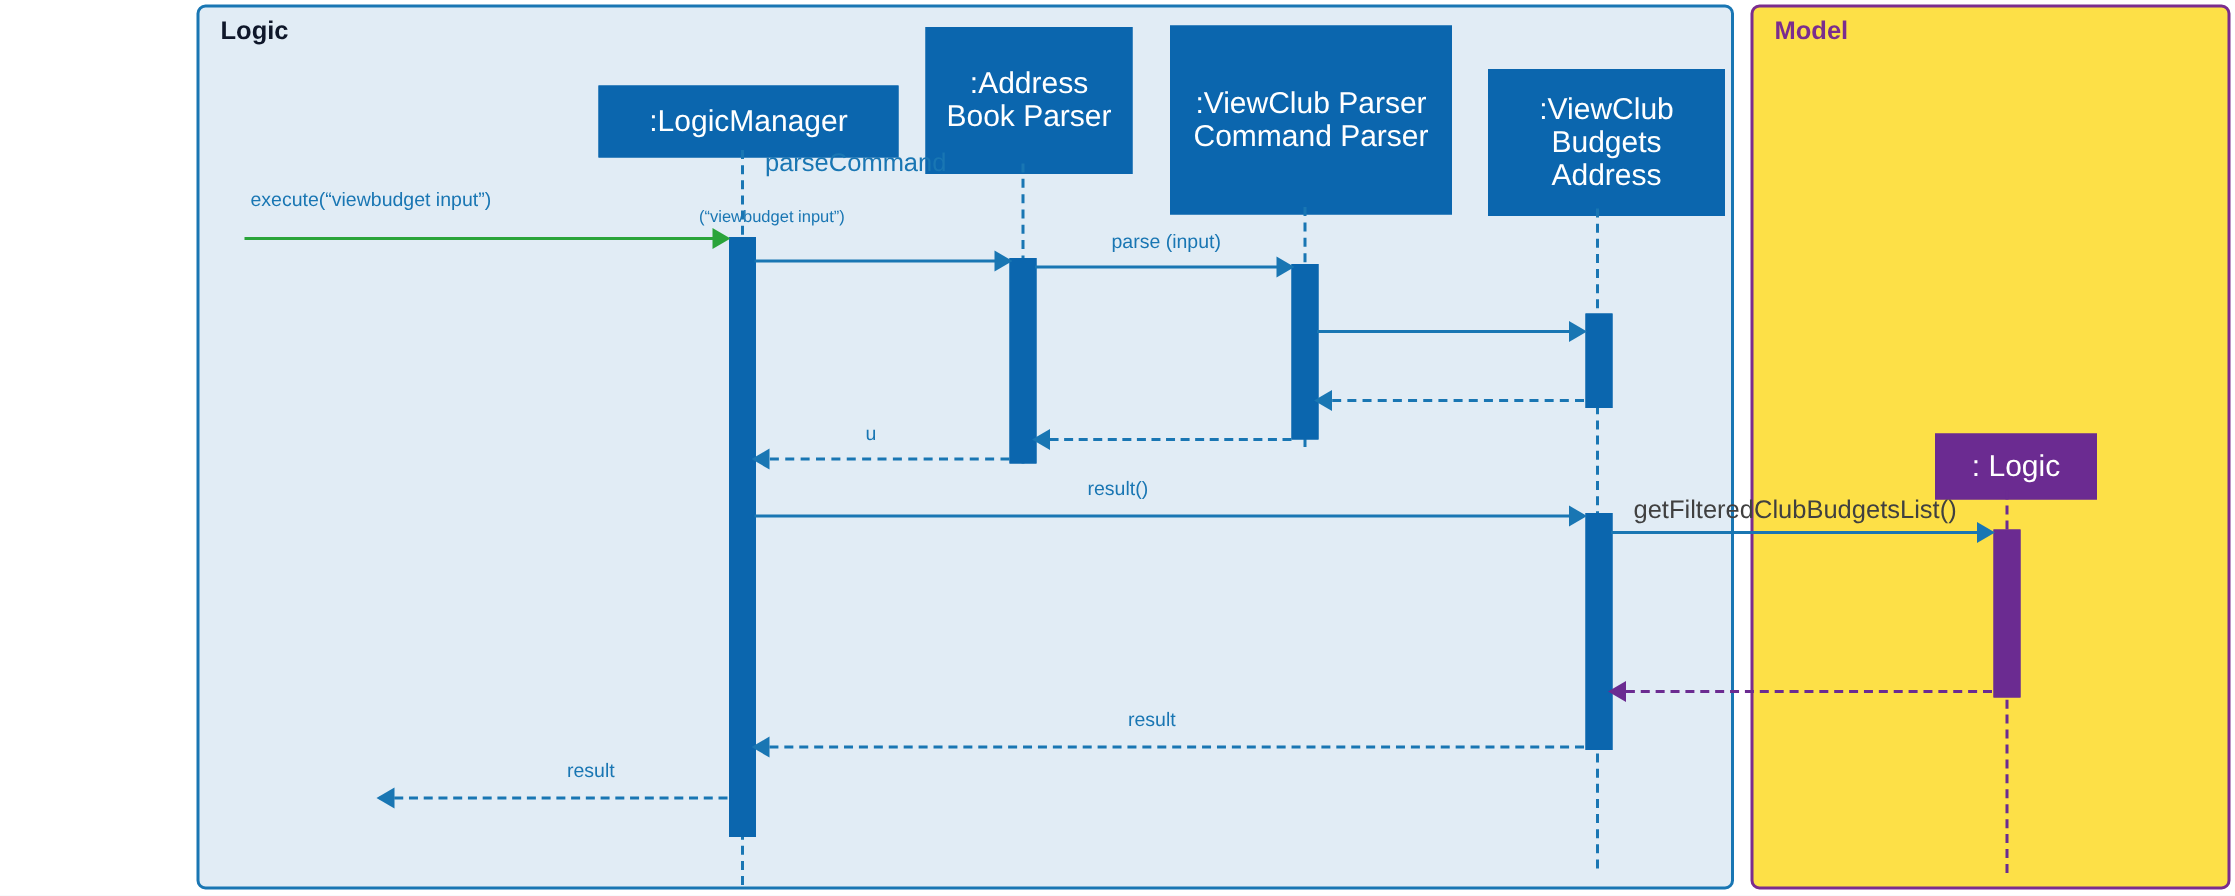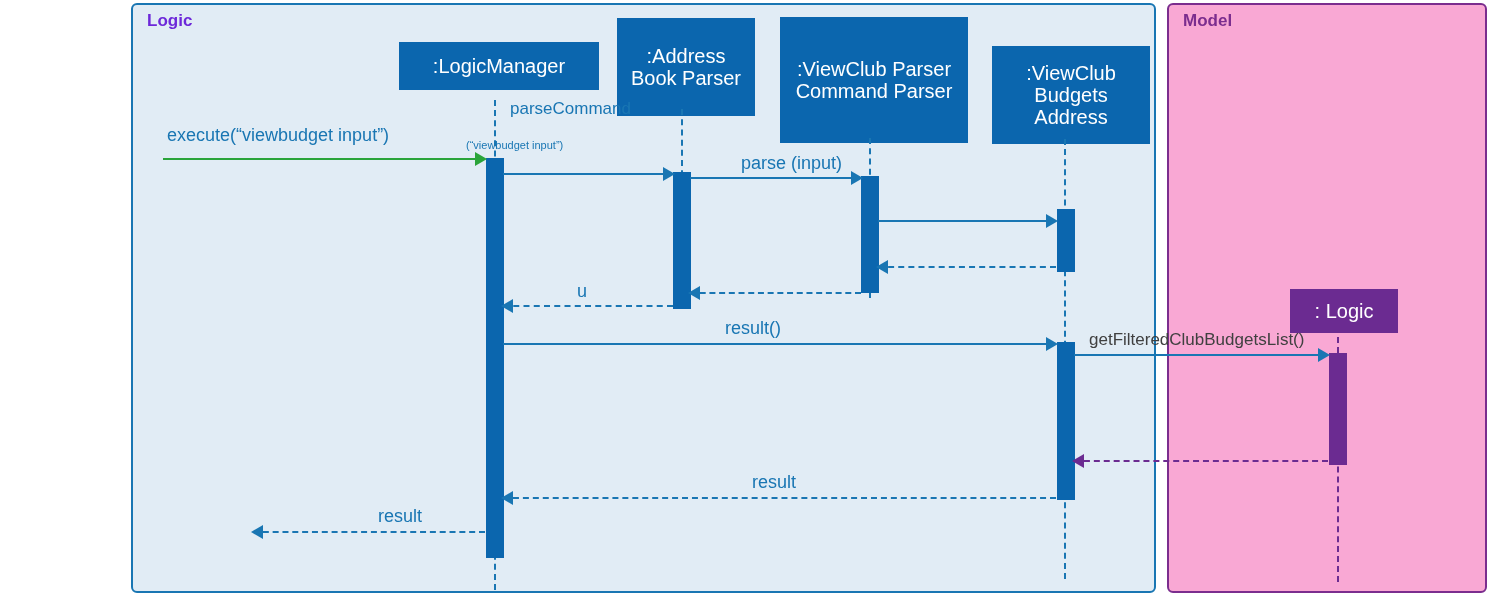--- a/index.html
+++ b/index.html
@@ -1,53 +1,53 @@
 <!DOCTYPE html>
 <html><head>
 <meta charset="utf-8">
 <style>
   html,body{margin:0;padding:0;width:1490px;height:597px;font-family:'Segoe UI',Arial,sans-serif;background:#fff;overflow:hidden}
   .frame{position:absolute;border:2px solid;border-radius:6px}
   .frame-logic{left:131px;top:3px;width:1021px;height:586px;background:#e1ecf5;border-color:#1976b3}
-  .frame-model{left:1167px;top:3px;width:316px;height:586px;background:#f9a8d4;border-color:#7b2d8e}
+  .frame-model{left:1167px;top:3px;width:316px;height:586px;background:#fde047;border-color:#7b2d8e}
   .frame-label{position:absolute;top:6px;left:14px;font-weight:bold;font-size:17px}
-  .frame-logic .frame-label{color:#6d28d9}
+  .frame-logic .frame-label{color:#0f172a}
   .frame-model .frame-label{color:#7b2d8e}
   .head{position:absolute;background:#0b66ae;color:#fff;text-align:center;display:flex;align-items:center;justify-content:center;font-size:20px;line-height:1.1;border:1px solid #0b66ae;padding:4px}
   .head.model{background:#6b2b91;border-color:#6b2b91}
   .lifeline{position:absolute;width:0;border-left:2px dashed #1976b3}
   .lifeline.m{border-left-color:#6b2b91}
   .act{position:absolute;width:16px;background:#0b66ae;border:1px solid #0b66ae}
   .act.m{background:#6b2b91;border-color:#6b2b91}
   .msg{position:absolute;height:0}
   .msg .line{position:absolute;left:0;right:0;top:0;border-top:2px solid}
   .msg .line.dashed{border-top-style:dashed}
   .msg .line.blue{border-color:#1976b3}
   .msg .line.green{border-color:#2aa43a}
   .msg .line.purple{border-color:#6b2b91}
   .msg .arrow{position:absolute;width:0;height:0;top:-6px}
   .arrow.right{right:-2px;border-top:7px solid transparent;border-bottom:7px solid transparent;border-left:12px solid}
   .arrow.left{left:-2px;border-top:7px solid transparent;border-bottom:7px solid transparent;border-right:12px solid}
   .arrow.blue{border-left-color:#1976b3;border-right-color:#1976b3}
   .arrow.green{border-left-color:#2aa43a;border-right-color:#2aa43a}
   .arrow.purple{border-left-color:#6b2b91;border-right-color:#6b2b91}
-  .lbl{position:absolute;color:#1976b3;font-size:18px;white-space:nowrap}
+  .lbl{position:absolute;color:#1976b3;font-size:13px;white-space:nowrap}
   .lbl.p{color:#404040}
 </style>
 </head>
 <body>
 
 <div class="frame frame-logic">
   <span class="frame-label">Logic</span>
 </div>
 <div class="frame frame-model">
   <span class="frame-label">Model</span>
 </div>
 
-<div class="head" style="left:399px;top:42px;width:190px;height:38px">:LogicManager</div>
+<div class="head" style="left:399px;top:57px;width:190px;height:38px">:LogicManager</div>
 <div class="head" style="left:617px;top:18px;width:128px;height:88px">:Address Book Parser</div>
 <div class="head" style="left:780px;top:17px;width:178px;height:116px">:ViewClub Parser Command Parser</div>
 <div class="head" style="left:992px;top:46px;width:148px;height:88px">:ViewClub Budgets Address</div>
 <div class="head model" style="left:1290px;top:289px;width:98px;height:34px">: Logic</div>
 
 <div class="lifeline" style="left:494px;top:100px;height:490px"></div>
 <div class="lifeline" style="left:681px;top:109px;height:200px"></div>
 <div class="lifeline" style="left:869px;top:138px;height:160px"></div>
 <div class="lifeline" style="left:1064px;top:139px;height:440px"></div>
 <div class="lifeline m" style="left:1337px;top:327px;height:255px"></div>

